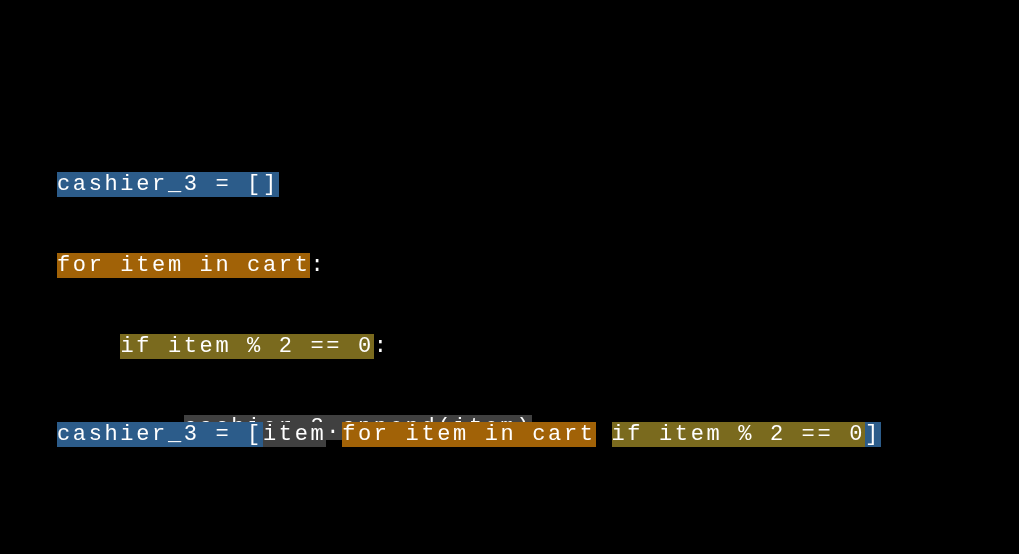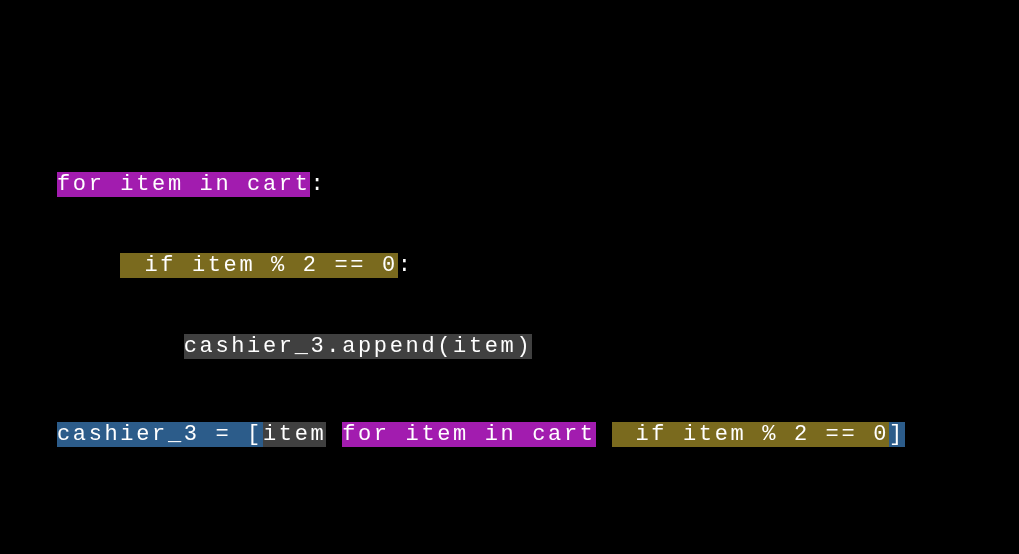--- a/index.html
+++ b/index.html
@@ -22,38 +22,39 @@
     font-family: "Menlo", "Consolas", "Courier New", monospace;
     font-size: 22px;
     line-height: 27px;
     letter-spacing: 0.12em;
     white-space: pre;
     color: #fff;
   }
   .codeblock .line { display: block; }
   .seg { padding: 0 0px; }
   .bg-blue   { background: #2c5c8a; }
-  .bg-green  { background: #a21caf; }
-  .bg-olive  { background: #7a6a1e; padding-left: 24px; }
+  .bg-green  { background: #a16207; }
+  .bg-olive  { background: #7a6a1e; }
   .bg-maroon { background: #404040; }
   .plain { }
   .heading {
     position: absolute;
     font-weight: 800;
     font-size: 26px;
     letter-spacing: 0.01em;
     color: #fff;
   }
 </style>
 </head>
 <body>
 
 <div class="stage">
 
   <div class="codeblock" style="left:57px; top:117px;">
+    <span class="line"><span class="seg bg-blue">cashier_3 = []</span></span>
     <span class="line"><span class="seg bg-green">for item in cart</span><span class="plain">:</span></span>
     <span class="line"><span class="plain">    </span><span class="seg bg-olive">if item % 2 == 0</span><span class="plain">:</span></span>
     <span class="line"><span class="plain">        </span><span class="seg bg-maroon">cashier_3.append(item)</span></span>
   </div>
 
 
   <div class="codeblock" style="left:57px; top:367px;">
     <span class="line"><span class="seg bg-blue">cashier_3 = </span><span class="seg bg-blue">[</span><span class="seg bg-maroon">item</span><span class="plain"> </span><span class="seg bg-green">for item in cart</span><span class="plain"> </span><span class="seg bg-olive">if item % 2 == 0</span><span class="seg bg-blue">]</span></span>
   </div>
 

